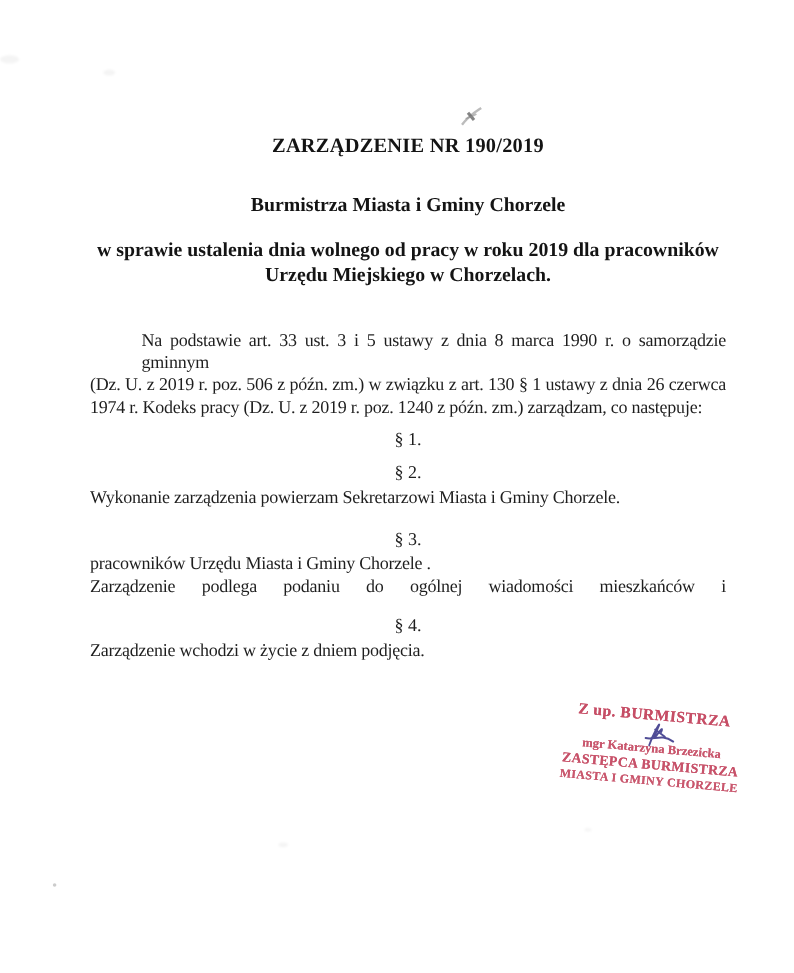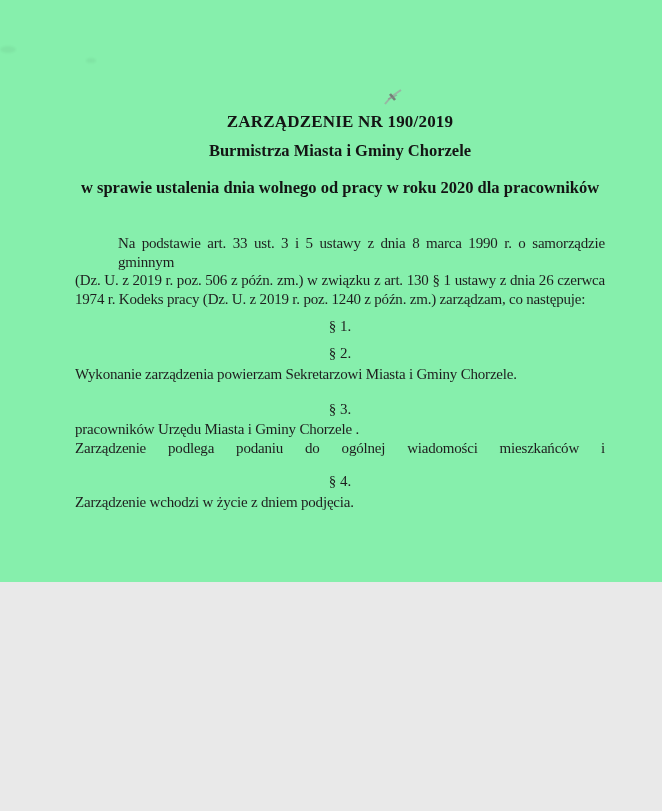--- a/index.html
+++ b/index.html
@@ -1,30 +1,30 @@
 <!DOCTYPE html>
 <html lang="pl" style="--stamp-color: #c2405a; --sig-color: #3d3a8b;"><head>
 <meta charset="utf-8">
 <style>
   html,body{margin:0;padding:0;}
   body{background:#e9e9e9;font-family:"Liberation Serif","DejaVu Serif",serif;}
   .page{
     position:relative;
-    width:662px;height:582px;
-    background:#86efac;
+    width:662px;height:811px;
+    background:#ffffff;
     overflow:hidden;
     color:#1e1e1e;
     margin:0 auto;
   }
   .content{position:absolute;left:75px;top:0;width:530px;}
   .center{text-align:center;}
   .b{font-weight:bold;}
 
   .title{margin-top:112px;font-size:17px;line-height:20px;letter-spacing:.2px;color:#141414;}
-  .issuer-block{margin-top:8px;font-size:16.5px;line-height:21px;color:#141414;}
+  .issuer-block{margin-top:28px;font-size:16.5px;line-height:21px;color:#141414;}
   .subject-block{margin-top:16px;font-size:16.5px;line-height:21px;color:#141414;}
 
   .legal{margin-top:36px;}
   .line{font-size:15px;line-height:18.5px;letter-spacing:-0.2px;}
   .par .line{line-height:19.5px;}
   .just{text-align:justify;text-align-last:justify;}
   .indent{padding-left:43px;}
   .mark{font-size:15px;line-height:16px;text-align:center;}
   .mk1{margin-top:10px;} .pr1{margin-top:8px;}
   .mk2{margin-top:11px;} .pr2{margin-top:4px;}
@@ -73,21 +73,22 @@
 
   <div class="content">
 
     <div class="title center b">ZARZĄDZENIE NR 190/2019</div>
 
     <div class="issuer-block center b">
       <div>Burmistrza Miasta i Gminy Chorzele</div>
     </div>
 
     <div class="subject-block center b">
-      <div>w sprawie ustalenia dnia wolnego od pracy w roku 2020 dla pracowników</div>
+      <div>w sprawie ustalenia dnia wolnego od pracy w roku 2019 dla pracowników</div>
+      <div>Urzędu Miejskiego w Chorzelach.</div>
     </div>
 
     <div class="legal">
       <div class="line indent just">Na podstawie art. 33 ust. 3 i 5 ustawy z dnia 8 marca 1990 r. o samorządzie gminnym</div>
       <div class="line just">(Dz. U. z 2019 r. poz. 506 z późn. zm.) w związku z art. 130 § 1 ustawy z dnia 26 czerwca</div>
       <div class="line">1974 r. Kodeks pracy (Dz. U. z 2019 r. poz. 1240 z późn. zm.) zarządzam, co następuje:</div>
     </div>
 
     <div class="mark mk1">§ 1.</div>
 

